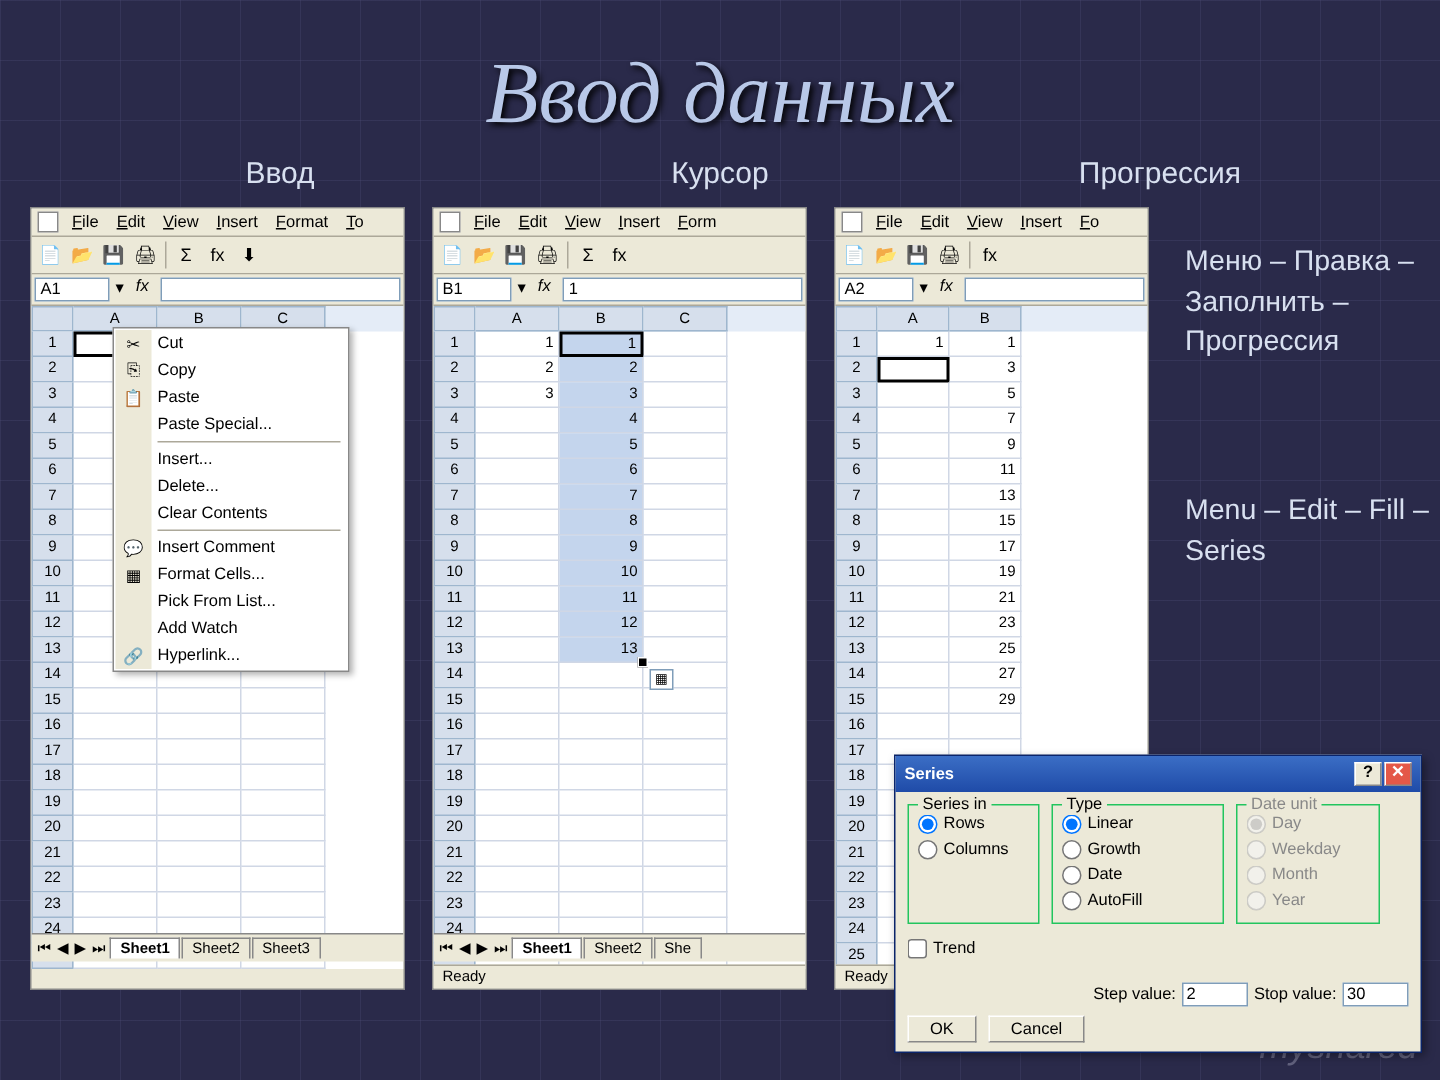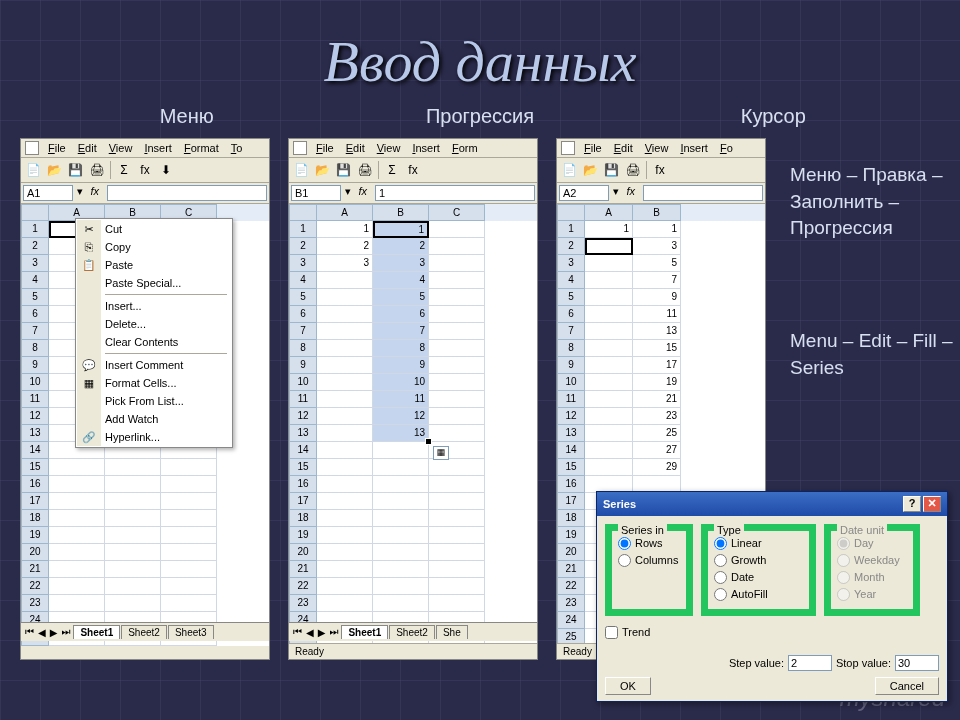--- a/index.html
+++ b/index.html
@@ -47,41 +47,41 @@
 .fillopt{position:absolute;width:16px;height:14px;border:1px solid #7f9db9;background:#fff;font-size:9px;text-align:center}
 
 .rtext{color:#d8e0f0;font-size:19px;position:absolute;left:790px;line-height:1.4}
 
 .dialog{position:absolute;right:12px;bottom:18px;width:352px;background:#ece9d8;border:1px solid #0a246a;box-shadow:2px 2px 6px rgba(0,0,0,.4);font-size:11px;z-index:10}
 .dtitle{background:linear-gradient(#3b6ec5,#1f4ba8);color:#fff;padding:4px 6px;display:flex;justify-content:space-between;align-items:center;font-weight:bold}
 .dtitle .btns{display:flex;gap:2px}
 .dtitle .dbtn{width:18px;height:16px;background:#ece9d8;border:1px solid #fff;border-right-color:#888;border-bottom-color:#888;text-align:center;line-height:13px;font-size:11px;color:#000}
 .dtitle .dbtn.close{background:#e45848;color:#fff;font-weight:bold}
 .dbody{padding:8px;display:flex;gap:8px;flex-wrap:wrap}
-.fset{border:7px solid #22c55e;padding:4px 6px 6px;position:relative}
+.fset{border:1px solid #22c55e;padding:4px 6px 6px;position:relative}
 .fset .leg{position:absolute;top:-7px;left:6px;background:#ece9d8;padding:0 3px;font-size:11px}
 .fset.w1{width:88px}
 .fset.w2{width:115px}
 .fset.w3{width:96px}
 .radio{display:flex;align-items:flex-start;gap:4px;padding:2px 0;font-size:11px}
 .radio input{margin:0}
 .disabled{color:#888}
 .dfoot{display:flex;justify-content:flex-end;align-items:center;padding:6px 8px;gap:8px}
 .dbtn2{padding:2px 14px;background:#ece9d8;border:1px solid #888;border-top-color:#fff;border-left-color:#fff;font-size:11px}
 .dinput{width:44px;border:1px solid #7f9db9;padding:1px 2px;font-size:11px}
 .watermark{position:absolute;right:15px;bottom:8px;color:rgba(200,200,220,.35);font-size:24px;font-style:italic;z-index:1}
 </style>
 </head>
 <body>
 
 <div class="title">Ввод данных</div>
 <div class="labels">
-  <span>Меню</span>
+  <span>Ввод</span>
+  <span>Курсор</span>
   <span>Прогрессия</span>
-  <span>Курсор</span>
 </div>
 
 <div class="panels">
 
   <div class="excel">
     <div class="menubar">
       <span class="mico"></span>
       <span>File</span>
       <span>Edit</span>
       <span>View</span>
@@ -713,19 +713,19 @@
       </label>
   </div>
   <div class="dfoot">
     <div style="display:flex;gap:4px;align-items:center">
       <span>Step value:</span>
       <input class="dinput" value="2" style="">
       <span style="margin-left:0">Stop value:</span>
       <input class="dinput" value="30" style="">
     </div>
   </div>
-  <div class="dfoot" style="justify-content:space-between;padding-top:0">
+  <div class="dfoot" style="justify-content:flex-start;padding-top:0">
     <button class="dbtn2">OK</button>
     <button class="dbtn2">Cancel</button>
   </div>
 </div>
 
 <div class="watermark">myshared</div>
 
 </body></html>

